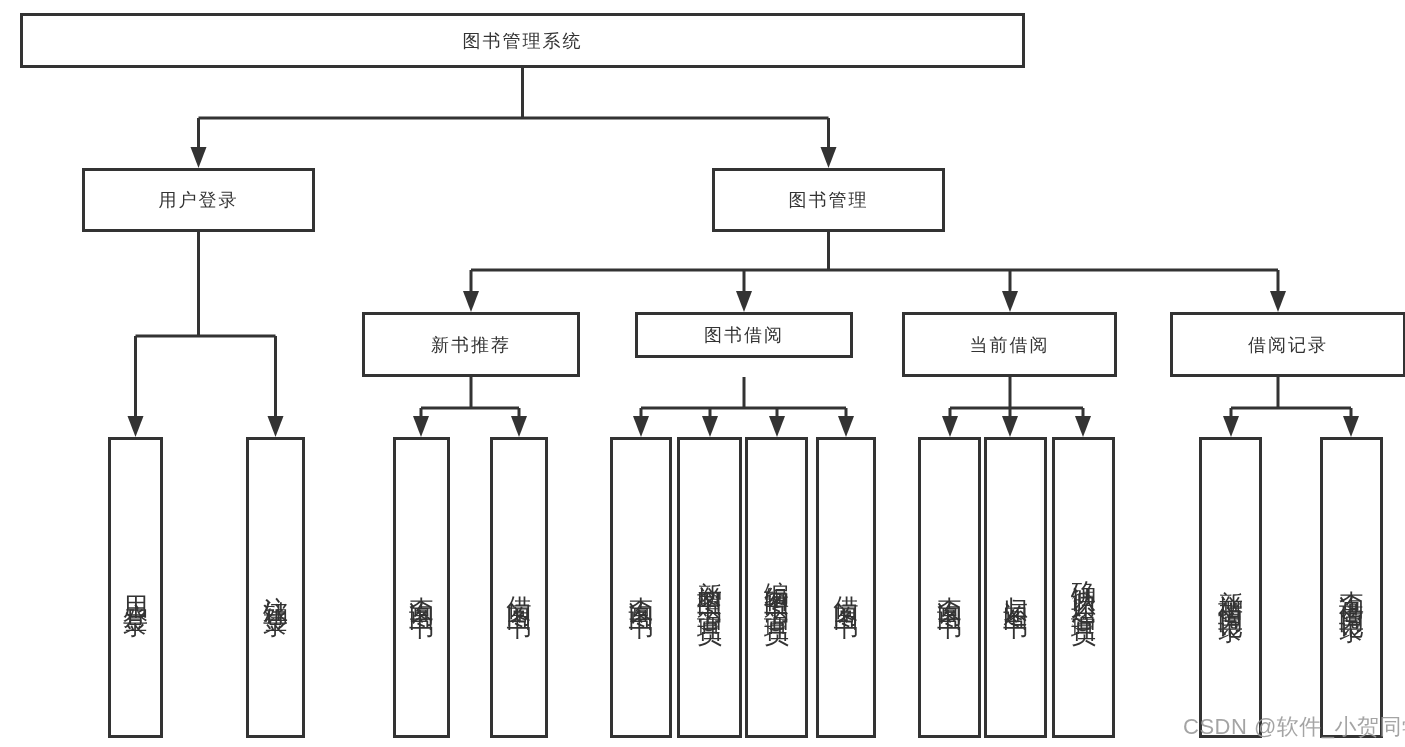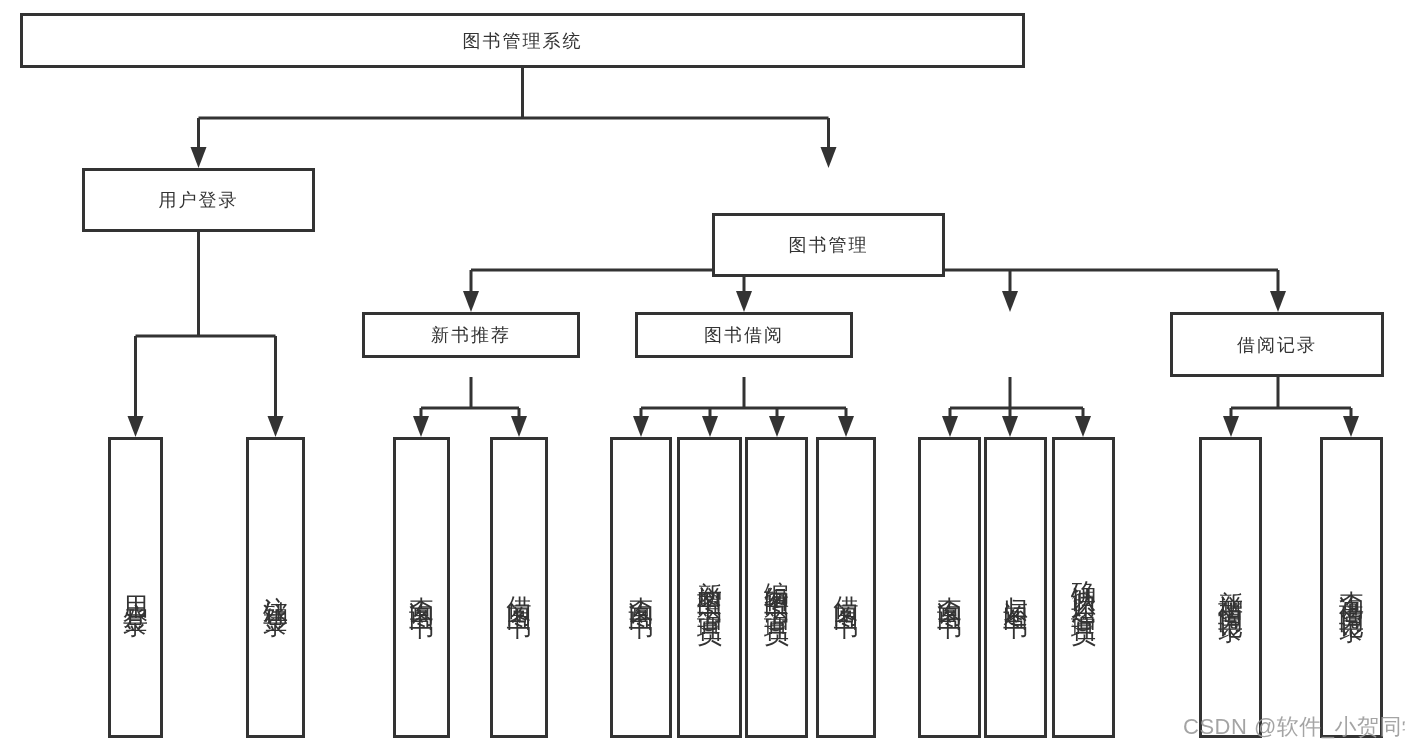--- a/index.html
+++ b/index.html
@@ -116,25 +116,26 @@
       <path d="M1002 416 L1018 416 L1010 437 Z"></path>
       <path d="M1075 416 L1091 416 L1083 437 Z"></path>
       <path d="M1223 416 L1239 416 L1231 437 Z"></path>
       <path d="M1343 416 L1359 416 L1351 437 Z"></path>
     </g>
   </svg>
 
   <div class="node h" style="left:20px; top:13px; width:1005px; height:55px;">图书管理系统</div>
 
   <div class="node h" style="left:82px; top:168px; width:233px; height:64px;">用户登录</div>
-  <div class="node h" style="left:712px; top:168px; width:233px; height:64px;margin-top:45px;">图书管理</div>
+  <div class="node h" style="left:712px; top:168px; width:233px; height:64px;">图书管理</div>
 
-  <div class="node h" style="left:362px; top:312px; width:218px; height:46px;">新书推荐</div>
+  <div class="node h" style="left:362px; top:312px; width:218px; height:65px;">新书推荐</div>
   <div class="node h" style="left:635px; top:312px; width:218px; height:46px;">图书借阅</div>
-  <div class="node h" style="left:1170px; top:312px; width:214px; height:65px;">借阅记录</div>
+  <div class="node h" style="left:902px; top:312px; width:215px; height:65px;">当前借阅</div>
+  <div class="node h" style="left:1170px; top:312px; width:236px; height:65px;">借阅记录</div>
 
   <div class="node v" style="left:108px; top:437px; width:55px; height:301px;">用户登录</div>
   <div class="node v" style="left:246px; top:437px; width:59px; height:301px;">注销登录</div>
 
   <div class="node v" style="left:393px; top:437px; width:57px; height:301px;">查询图书</div>
   <div class="node v" style="left:490px; top:437px; width:58px; height:301px;">借阅图书</div>
 
   <div class="node v" style="left:610px; top:437px; width:62px; height:301px;">查询图书</div>
   <div class="node v" style="left:677px; top:437px; width:65px; height:301px;">新增图书（管理员）</div>
   <div class="node v" style="left:745px; top:437px; width:63px; height:301px;">编辑图书（管理员）</div>

